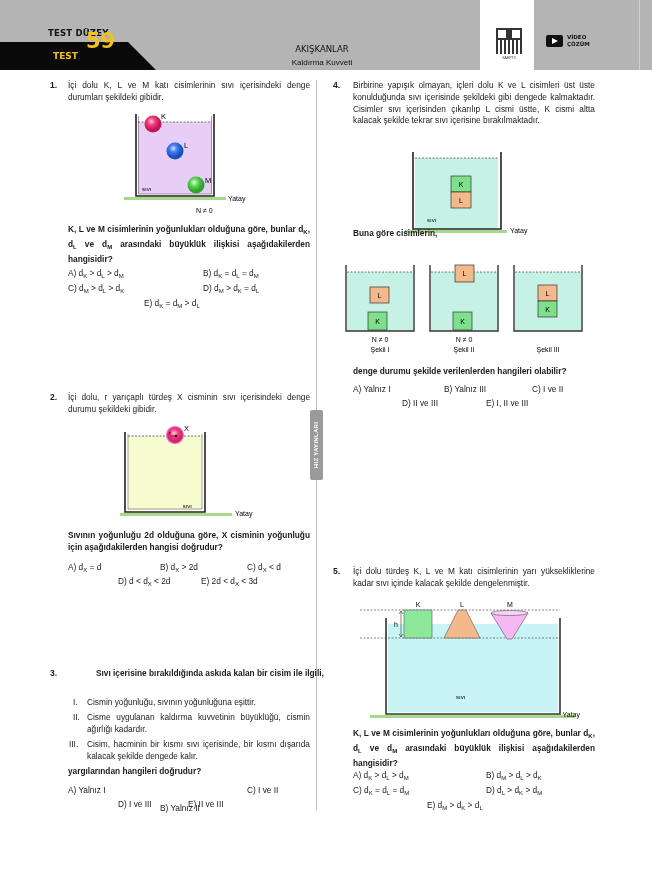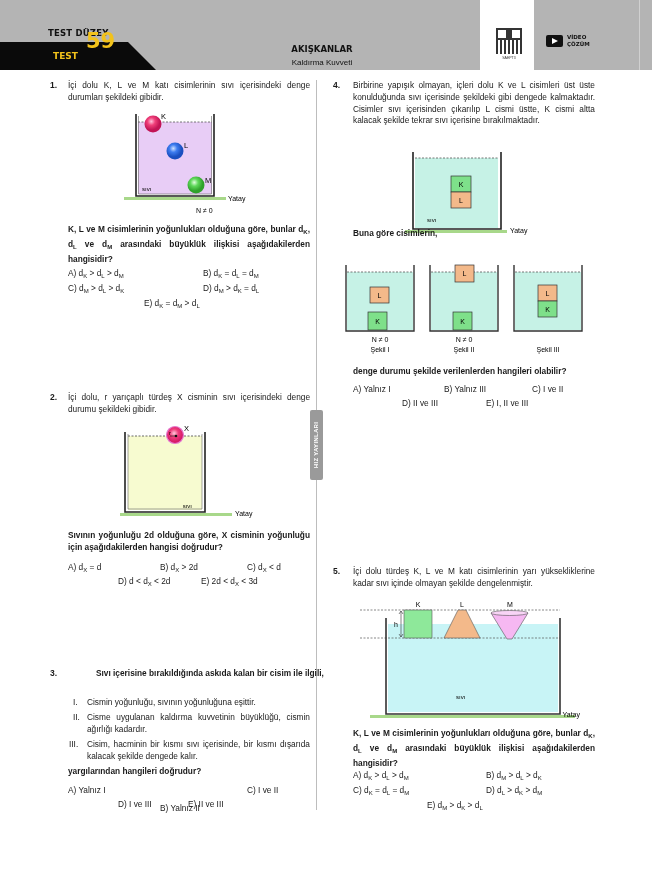--- a/index.html
+++ b/index.html
@@ -5,21 +5,21 @@
   * { box-sizing: border-box; margin: 0; padding: 0; }
   html, body { width: 652px; height: 870px; background: #ffffff; overflow: hidden; }
   body { font-family: "Liberation Sans", sans-serif; color: #1a1a1a; position: relative; font-size: 8.4px; }
 
   
   .header { position: absolute; left: 0; top: 0; width: 652px; height: 70px; background: #b4b4b4; }
   .level { position: absolute; left: 48px; top: 28px; font-size: 8.5px; font-weight: bold; letter-spacing: 0.2px; color: #111; font-family: "DejaVu Sans", sans-serif; }
   .test-band { position: absolute; left: 0; top: 42px; width: 156px; height: 28px; background: #0a0a0a; clip-path: polygon(0 0, 128px 0, 156px 28px, 0 28px); }
   .test-label { position: absolute; left: 44px; top: 51px; font-size: 9px; font-weight: bold; color: #f2c21b; font-family: "DejaVu Sans", sans-serif; margin-left: 9px; }
   .test-num { position: absolute; left: 86px; top: 29px; font-size: 21px; font-weight: bold; color: #f2c21b; font-family: "DejaVu Sans", sans-serif; }
-  .topic { position: absolute; left: 260px; top: 44px; width: 124px; text-align: center; font-size: 8.5px; font-weight: bold; color: #111; font-family: "DejaVu Sans", sans-serif; }
+  .topic { position: absolute; left: 260px; top: 44px; width: 124px; text-align: center; font-size: 8.5px; font-weight: normal; color: #111; font-family: "DejaVu Sans", sans-serif; }
   .subtopic { position: absolute; left: 260px; top: 58px; width: 124px; text-align: center; font-size: 8px; color: #111; }
   .qr-box { position: absolute; left: 480px; top: 0; width: 54px; height: 70px; background: #ffffff; }
   .qr { position: absolute; left: 496px; top: 28px; width: 26px; height: 26px; background:
         repeating-linear-gradient(90deg, #111 0 2px, #fff 2px 4px),
         #111; opacity: 0.85; }
   .qr::before, .qr::after { content: ""; position: absolute; width: 8px; height: 8px; border: 2px solid #111; background: #fff; }
   .qr::before { left: 0; top: 0; }
   .qr::after { right: 0; top: 0; }
   .qr-code { position: absolute; left: 496px; top: 56px; width: 26px; text-align: center; font-size: 3.5px; color: #333; }
   .video-icon { position: absolute; left: 546px; top: 35px; width: 17px; height: 12px; background: #111; border-radius: 2px; }
@@ -219,21 +219,21 @@
 </svg>
 
 <div class="qbold" style="left:353px; top:366px; width:260px;">denge durumu şekilde verilenlerden hangileri olabilir?</div>
 <div class="opt" style="left:353px; top:384px;">A) Yalnız I</div>
 <div class="opt" style="left:444px; top:384px;">B) Yalnız III</div>
 <div class="opt" style="left:532px; top:384px;">C) I ve II</div>
 <div class="opt" style="left:402px; top:398px;">D) II ve III</div>
 <div class="opt" style="left:486px; top:398px;">E) I, II ve III</div>
 
 <div class="qnum" style="left:333px; top:566px;">5.</div>
-<div class="qtext" style="left:353px; top:566px; width:242px; line-height:11.8px;">İçi dolu türdeş K, L ve M katı cisimlerinin yarı yüksekliklerine kadar sıvı içinde olmayan şekilde dengelenmiştir.</div>
+<div class="qtext" style="left:353px; top:566px; width:242px; line-height:11.8px;">İçi dolu türdeş K, L ve M katı cisimlerinin yarı yüksekliklerine kadar sıvı içinde kalacak şekilde dengelenmiştir.</div>
 
 <svg style="position:absolute; left:360px; top:595px;" width="230" height="125">
   <rect x="28" y="29" width="170" height="88" fill="#c8f4f6"></rect>
   <line x1="0" y1="15" x2="200" y2="15" stroke="#555" stroke-width="0.7" stroke-dasharray="2,1.5"></line>
   <line x1="0" y1="43" x2="200" y2="43" stroke="#555" stroke-width="0.7" stroke-dasharray="2,1.5"></line>
   <path d="M26 23 V119 H200 V23" fill="none" stroke="#333" stroke-width="1.6"></path>
   <rect x="10" y="120" width="205" height="3" fill="#a8d88a"></rect>
   <line x1="41" y1="16" x2="41" y2="42" stroke="#333" stroke-width="0.6"></line>
   <path d="M39 19 L41 16 L43 19 M39 39 L41 42 L43 39" fill="none" stroke="#333" stroke-width="0.6"></path>
   <text x="34" y="32" font-size="7">h</text>

